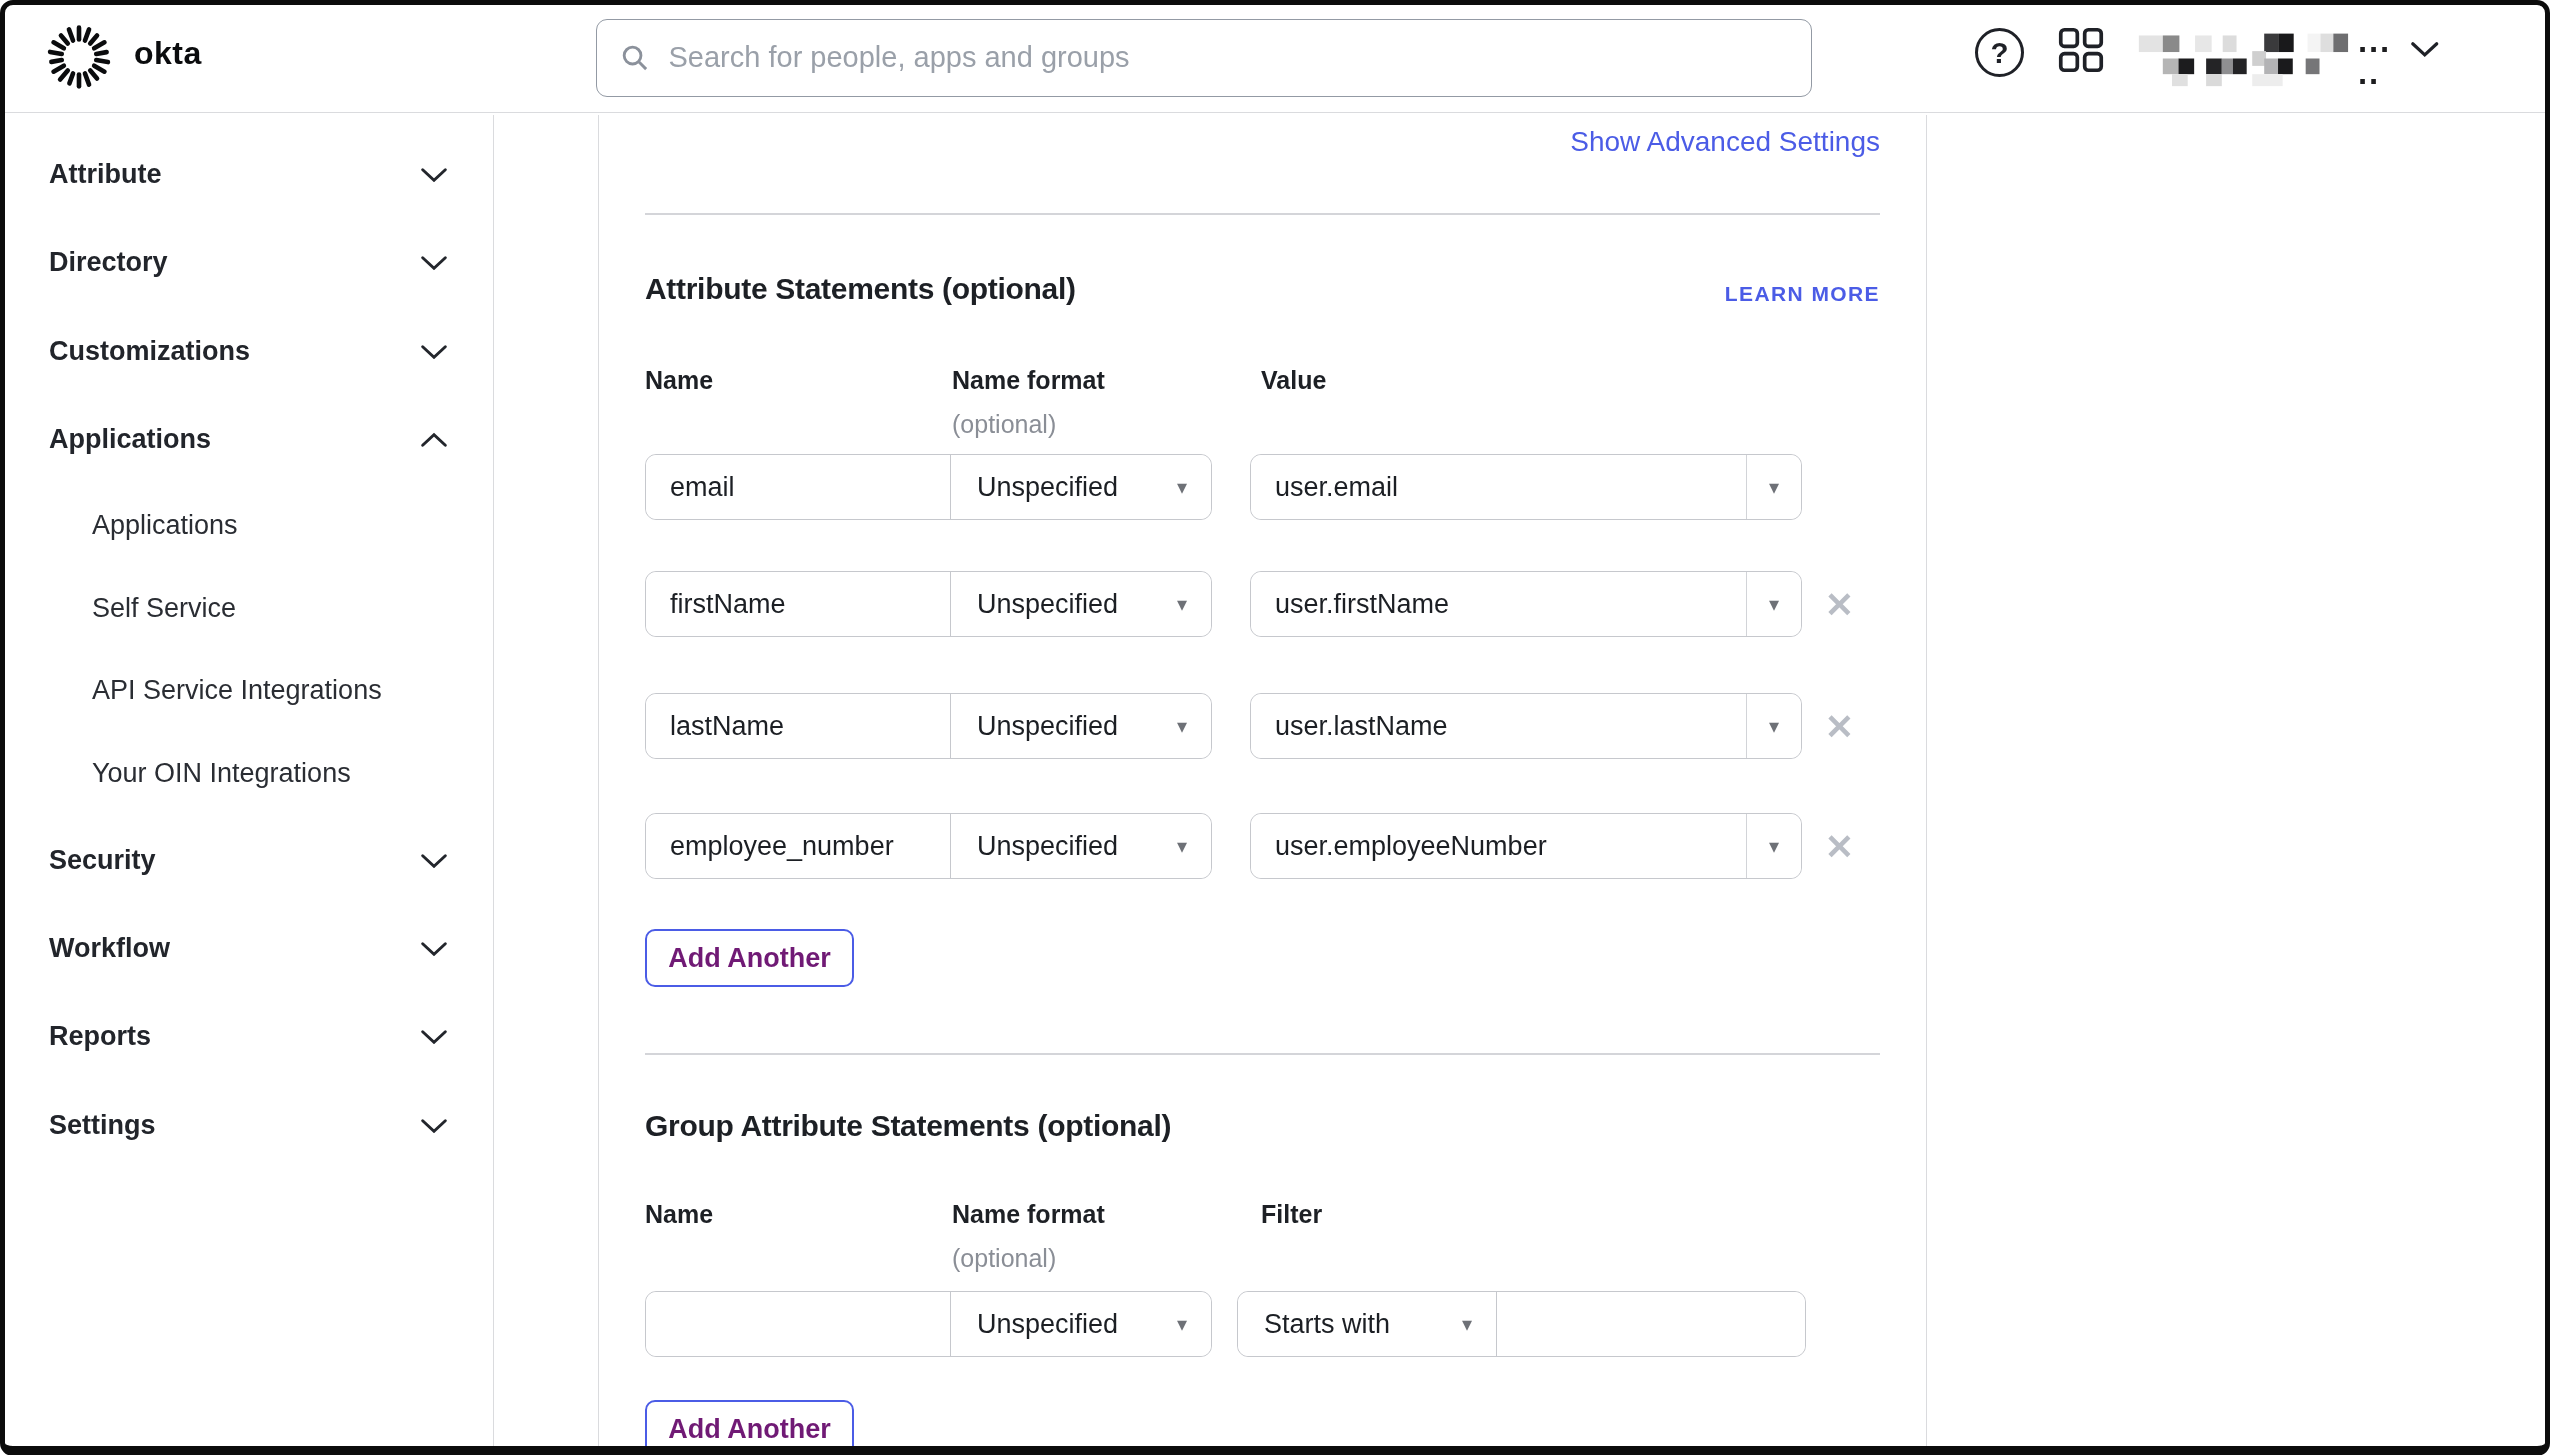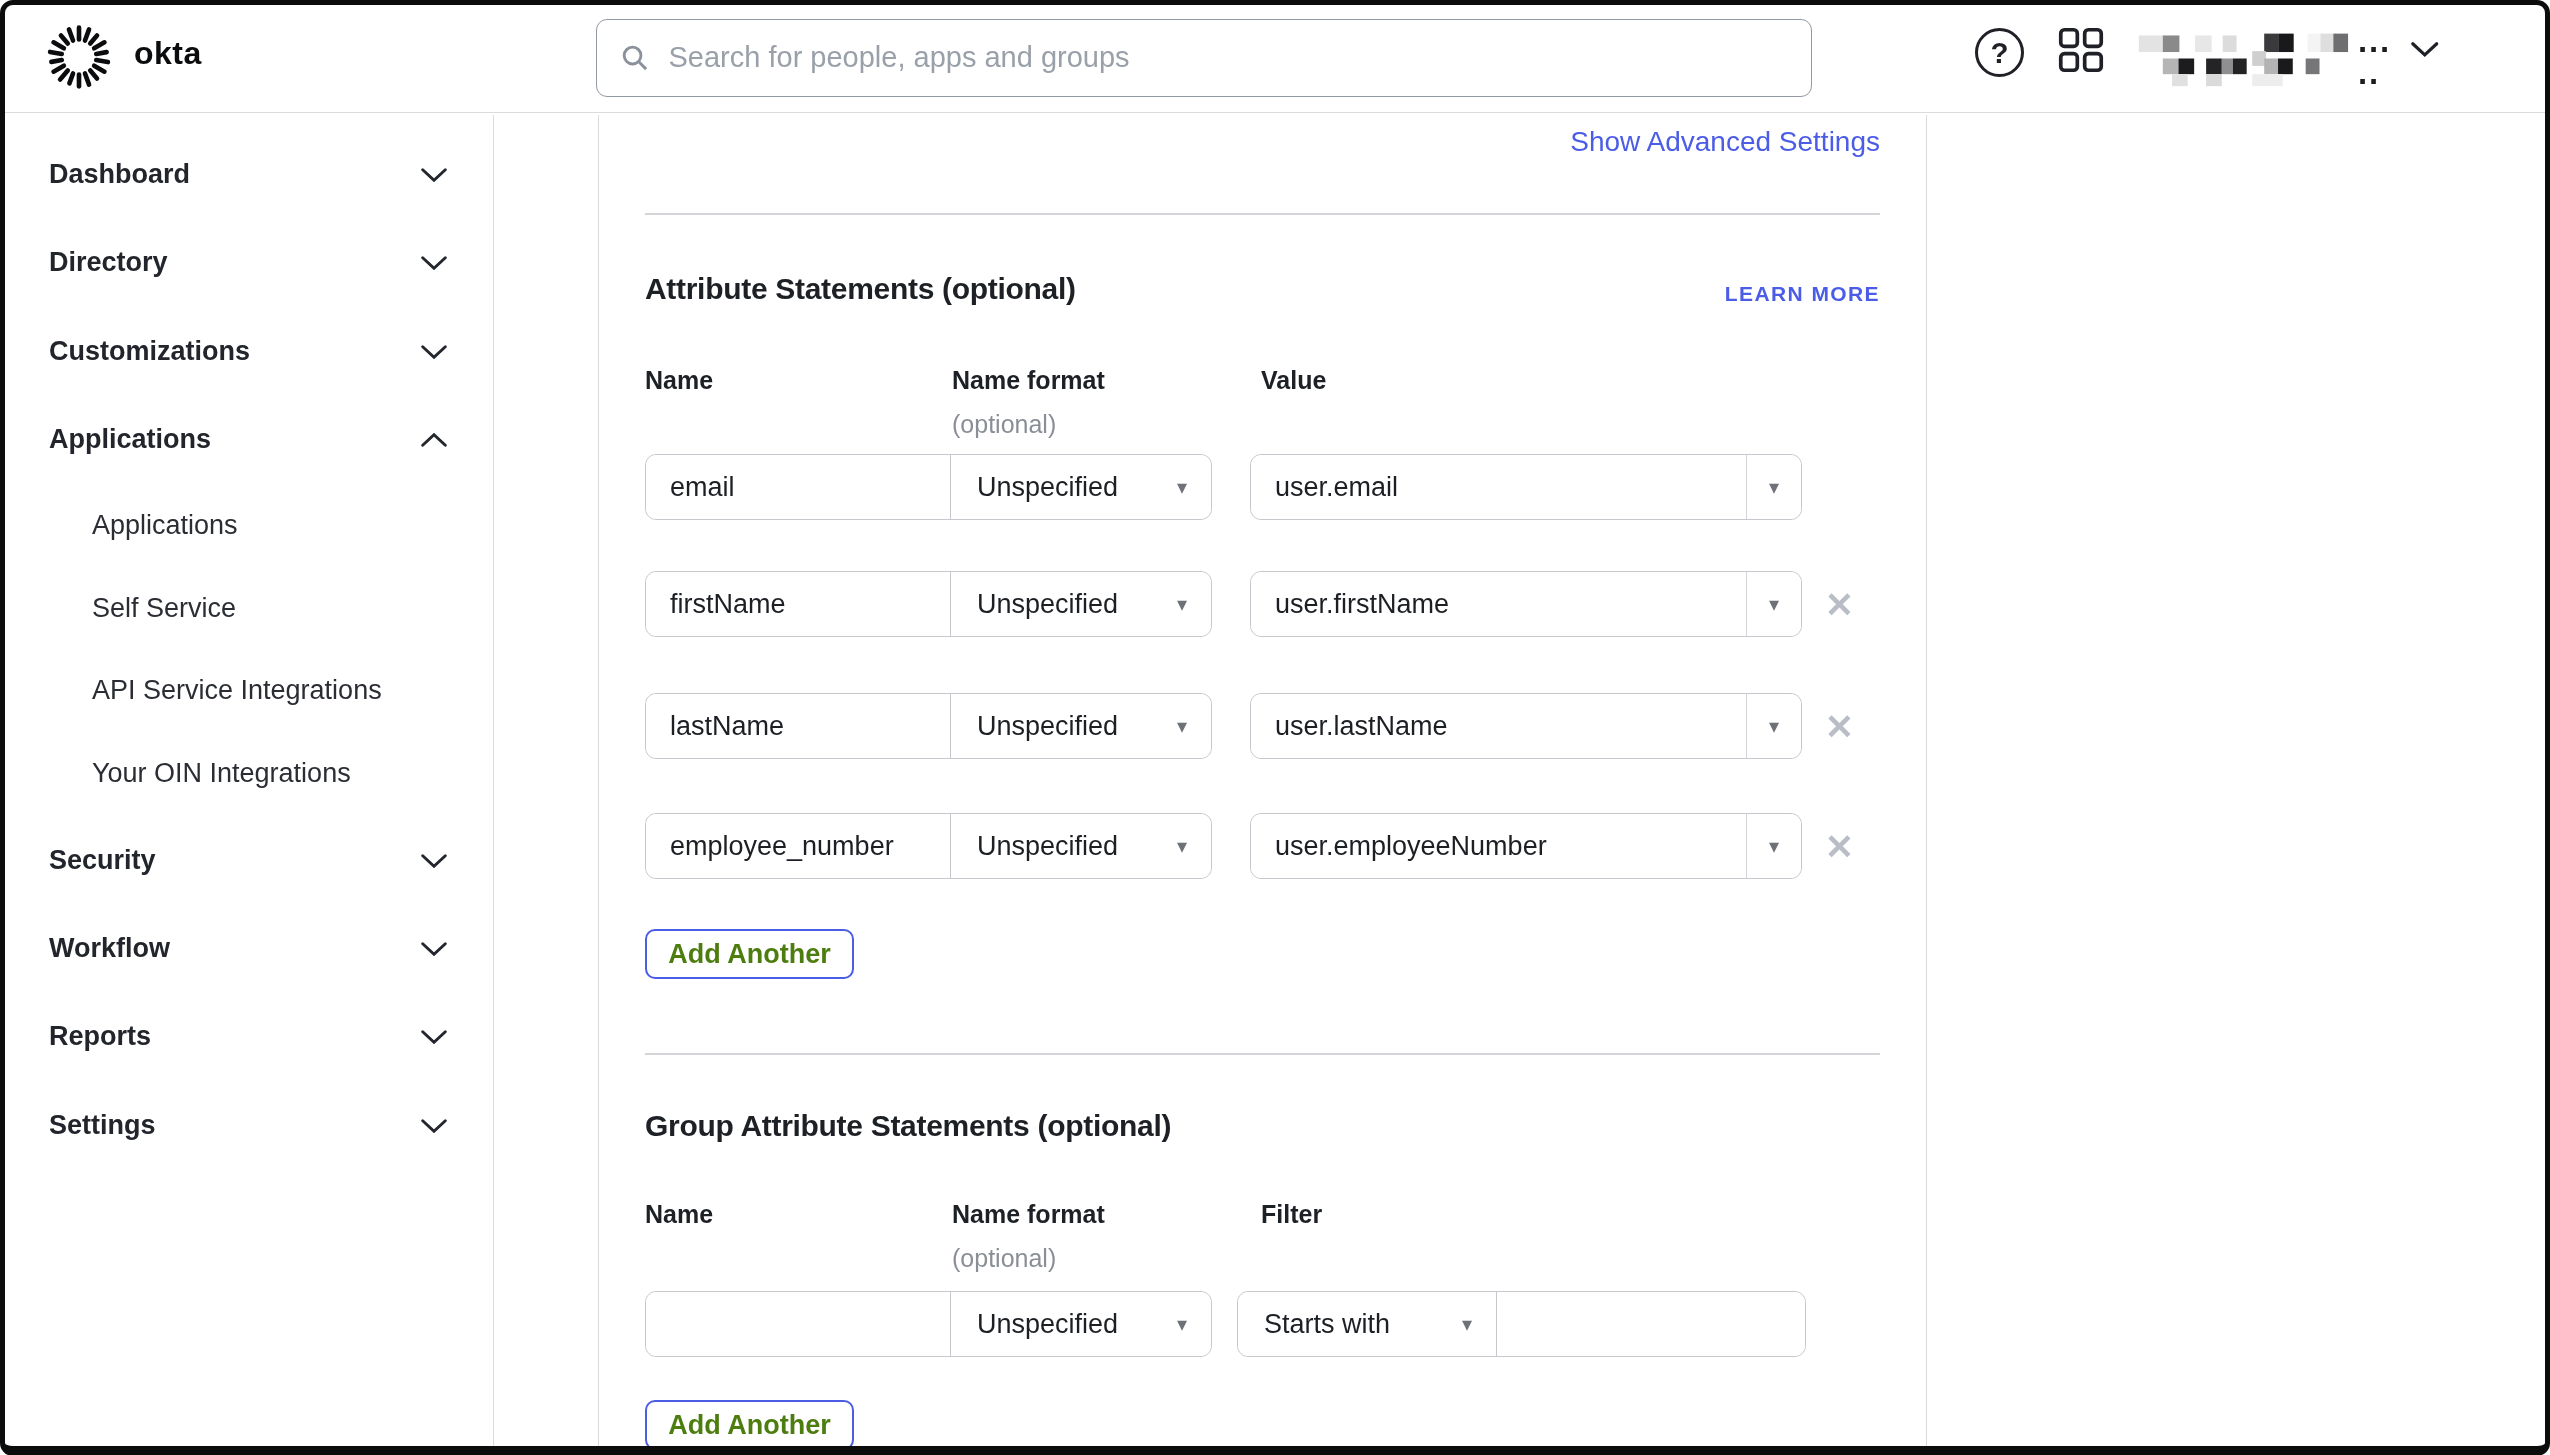--- a/index.html
+++ b/index.html
@@ -81,22 +81,22 @@
   .xbtn { position: absolute; left: 1220px; top: 13px; width: 41px; height: 41px; background: none; border: none;
           font-size: 35px; font-weight: 700; color: #b9bdc5; cursor: pointer; line-height: 41px; }
   .filter-pill { position: absolute; left: 638px; top: 0; width: 569px; height: 66px; border: 1.8px solid #c6c8cd;
                  border-radius: 11px; display: flex; background: #fff; }
   .filter-pill .op-part { width: 258px; height: 100%; position: relative; display: flex; align-items: center;
                           padding-left: 26px; font-size: 27px; color: #1c1f24; cursor: pointer;
                           border-radius: 11px 0 0 11px; background: #fff; }
   .filter-pill .fv-part { flex: 1; border: none; outline: none; border-left: 1.8px solid #c6c8cd;
                           border-radius: 0 11px 11px 0; padding: 0 22px; font-size: 27px;
                           font-family: "Liberation Sans", sans-serif; min-width: 0; }
-  .add-btn { position: absolute; left: 46px; width: 209px; height: 50px; background: #fff;
-             border: 2.8px solid #4b5ce6; border-radius: 10px; color: #4d7c0f; font-size: 27px; font-weight: 700;
+  .add-btn { position: absolute; left: 46px; width: 209px; height: 58px; background: #fff;
+             border: 2.8px solid #4b5ce6; border-radius: 10px; color: #701a75; font-size: 27px; font-weight: 700;
              cursor: pointer; font-family: "Liberation Sans", sans-serif; }
   .row1 { top: 339px; } .row2 { top: 456px; } .row3 { top: 578px; } .row4 { top: 698px; }
   .grow1 { top: 1176px; }
   .add1 { top: 814px; } .add2 { top: 1285px; }
   .hdr-name1 { left: 46px; top: 251px; } .hdr-fmt1 { left: 353px; top: 251px; } .hdr-val1 { left: 662px; top: 251px; }
   .opt1 { left: 353px; top: 295px; }
   .hdr-name2 { left: 46px; top: 1085px; } .hdr-fmt2 { left: 353px; top: 1085px; } .hdr-flt2 { left: 662px; top: 1085px; }
   .opt2 { left: 353px; top: 1129px; }
 </style>
 </head>
@@ -181,21 +181,21 @@
     <span class="acct-dots-bottom">..</span>
     <button class="acct-chevron">
       <svg width="29.5" height="16.6" viewBox="0 0 32 18" fill="none" stroke="#1f2127" stroke-width="3.5" stroke-linecap="round">
         <polyline points="3,3 16,15 29,3"></polyline>
       </svg>
     </button>
   </header>
 
   <nav class="sidebar">
     <button class="nav-item" style="top:39px">
-      <span class="lbl">Dashboard</span>
+      <span class="lbl">Attribute</span>
       <span class="chev">
           <svg width="28" height="15.7" viewBox="0 0 32 18" fill="none" stroke="#23262c" stroke-width="3.4" stroke-linecap="round">
             <polyline points="3,3 16,15 29,3"></polyline>
           </svg>
         </span>
     </button>
     <button class="nav-item" style="top:127px">
       <span class="lbl">Directory</span>
       <span class="chev">
           <svg width="28" height="15.7" viewBox="0 0 32 18" fill="none" stroke="#23262c" stroke-width="3.4" stroke-linecap="round">

